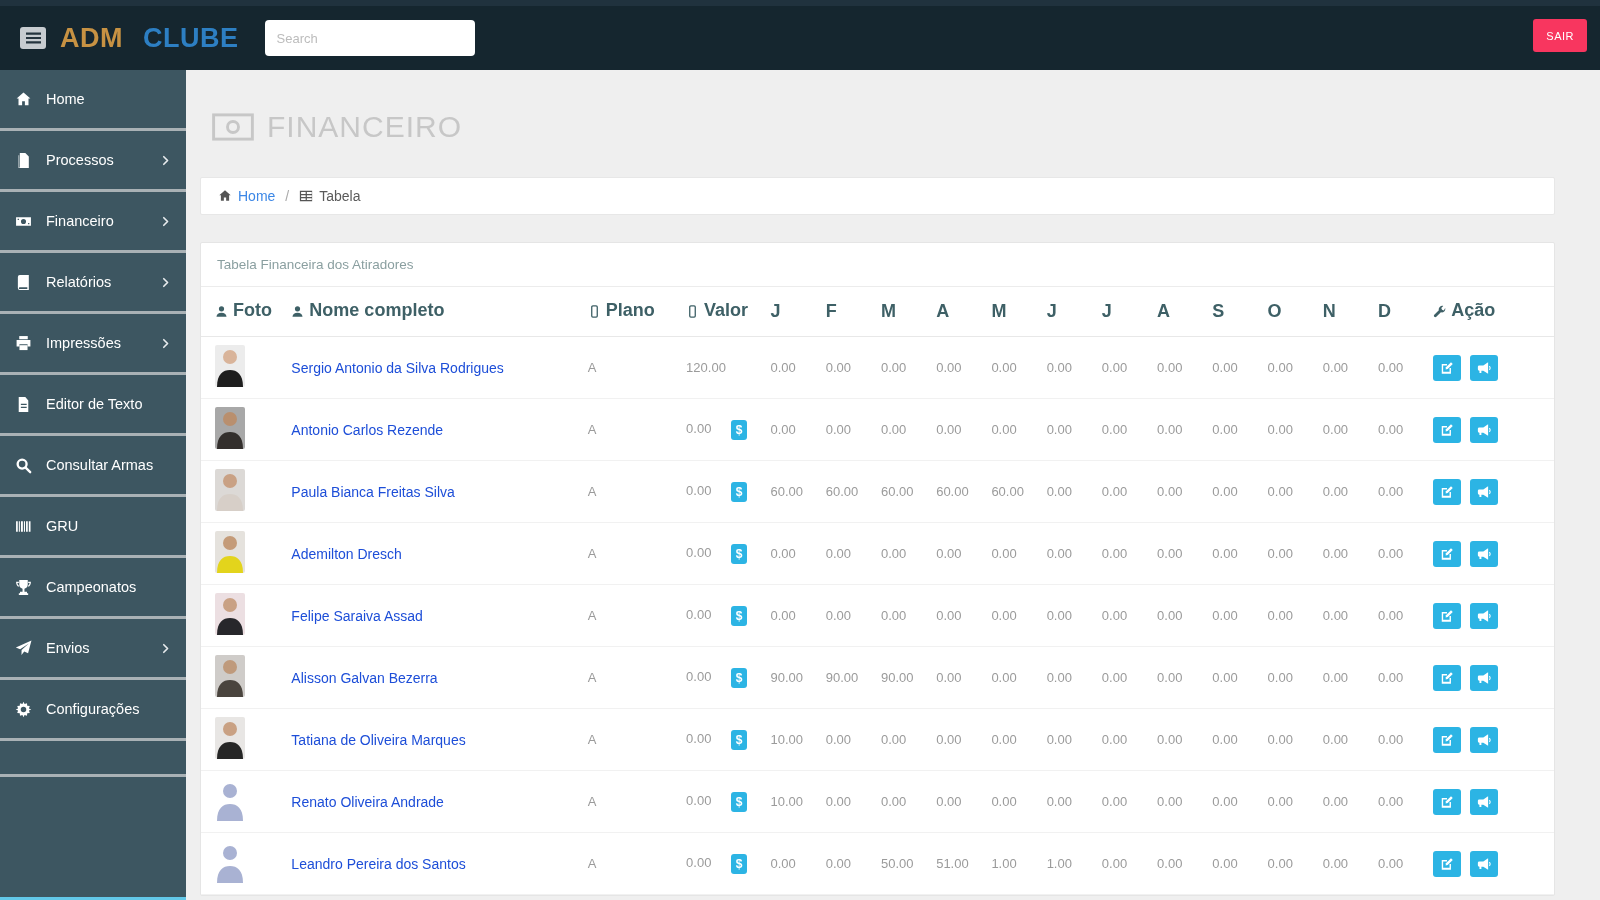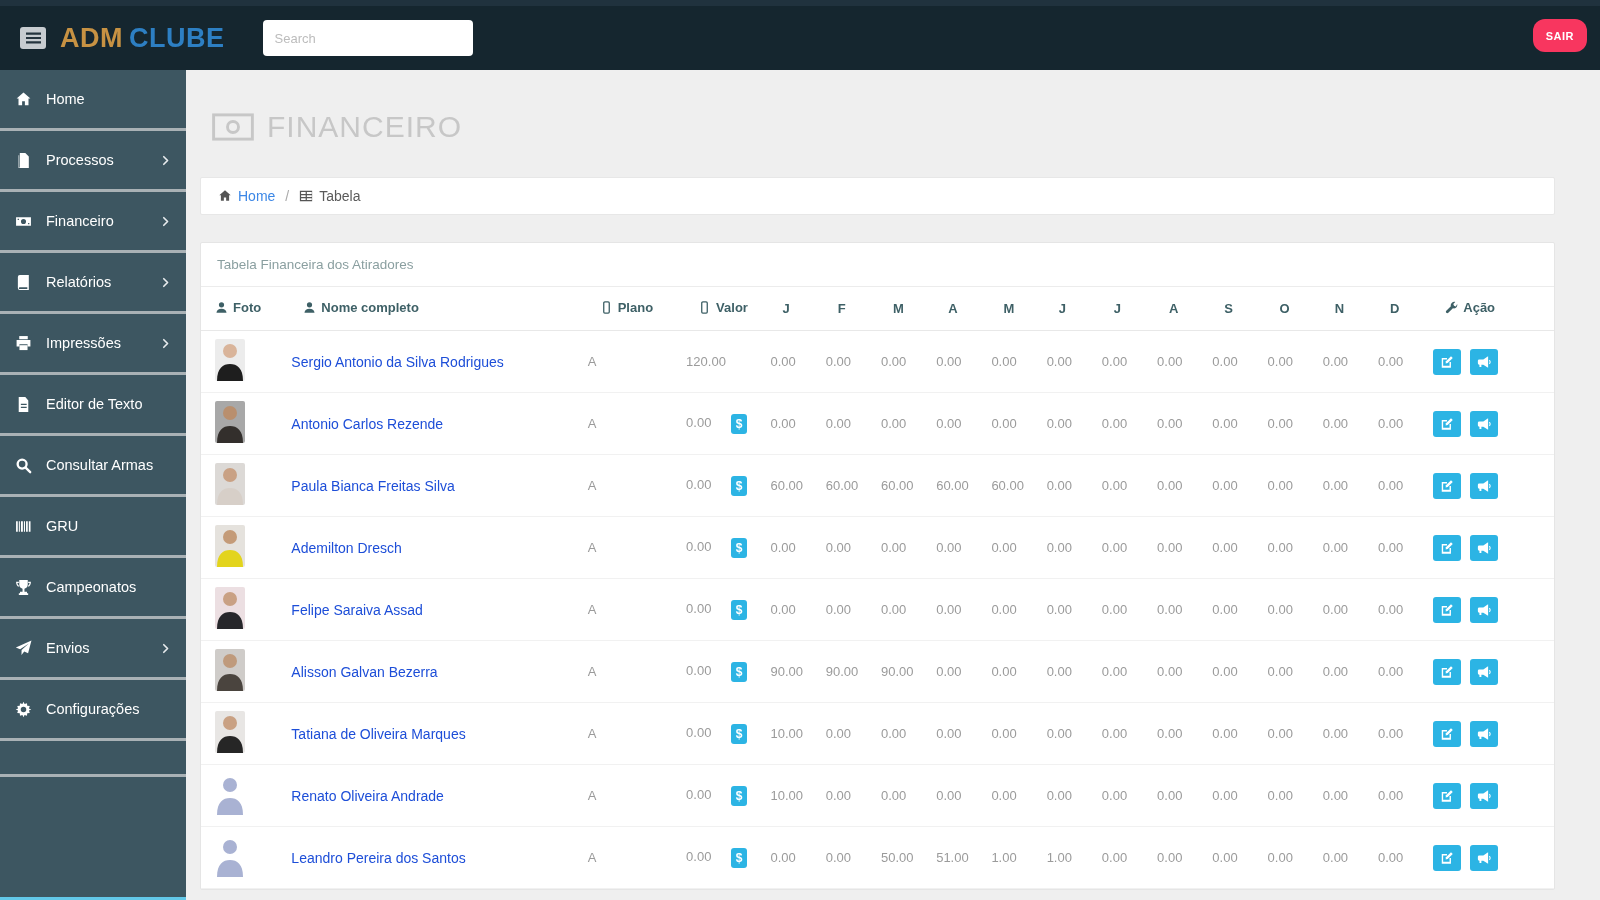--- a/index.html
+++ b/index.html
@@ -9,27 +9,27 @@
   
   .topbar{position:absolute;top:0;left:0;width:1600px;height:70px;
     background:var(--topbar-bg,#15262f);border-top:6px solid #20323e;
     display:flex;align-items:center;z-index:3}
   .hamburger{margin-left:20px;width:26px;height:22px;border:none;border-radius:3px;
     background:#c7ccd0;display:flex;align-items:center;justify-content:center;
     color:#25343e;cursor:pointer;padding:0}
   .hamburger svg{width:15px;height:12px}
   .logo{margin-left:14px;font-size:27px;font-weight:bold;letter-spacing:.5px;white-space:nowrap}
   .logo-adm{color:var(--logo-gold,#c79243)}
-  .logo-clube{color:var(--logo-blue,#2d7fc3);margin-left:6px}
-  .search{margin-left:38px;width:210px;height:36px;border:none;border-radius:4px;
+  .logo-clube{color:var(--logo-blue,#2d7fc3);margin-left:20px}
+  .search{margin-left:26px;width:210px;height:36px;border:none;border-radius:4px;
     padding:0 12px;font-size:13px;color:#555;background:#fff;outline:none}
   .search::placeholder{color:#bcbcbc}
   .logout{position:absolute;right:13px;top:13px;height:33px;
-    background:var(--logout-red,#f8365f);color:#fff;border:none;border-radius:12px;
-    font-size:11px;font-weight:bold;padding:0 13px;cursor:pointer;letter-spacing:.5px}
+    background:var(--logout-red,#f8365f);color:#fff;border:none;border-radius:3px;
+    font-size:11px;font-weight:normal;padding:0 13px;cursor:pointer;letter-spacing:.5px}
 
   
   .sidebar{position:absolute;top:70px;left:0;width:186px;height:830px;
     background:var(--sidebar-bg,#3d5661)}
   .sidebar::after{content:"";position:absolute;left:0;bottom:0;width:100%;height:3px;
     background:#62c8e8}
   .side-item{height:61px;display:flex;align-items:center;padding:0 15px;color:#fff;
     font-size:14.5px;border-bottom:3px solid #a9b1b5;cursor:pointer}
   .side-icon{width:21px;display:flex;align-items:center;color:#fff;margin-right:10px;flex:none}
   .side-icon svg{width:17px;height:17px}
@@ -51,22 +51,22 @@
   .crumb-icon{display:flex;color:#555}
   .crumb-icon svg{width:14px;height:14px}
   .crumb-link{color:var(--link-blue,#3c87e6);text-decoration:none;cursor:pointer}
   .crumb-sep{color:#aaa;margin:0 10px}
   .crumb-current{color:#5a5a5a}
 
   
   .panel{margin-top:27px;background:#fff;border:1px solid #e5e5e5;border-radius:2px}
   .panel-header{padding:14px 16px;font-size:13.5px;color:#8a9fa0;border-bottom:1px solid #ececec}
   table{width:100%;border-collapse:collapse;table-layout:fixed}
-  th{color:#3e6066;font-size:13px;font-weight:bold;text-align:left;
-    padding:13px 20px;border-bottom:1px solid #e8e8e8;white-space:nowrap;overflow:hidden}
+  th{color:#3e6066;font-size:18px;font-weight:bold;text-align:left;
+    padding:13px 8px;border-bottom:1px solid #e8e8e8;white-space:nowrap;overflow:hidden}
   .th-icon{margin-right:5px;display:inline-block;vertical-align:-2px;color:#3e6066}
   .th-icon svg{width:13px;height:13px}
   td{padding:8px;border-bottom:1px solid #f1f1f1;font-size:13px;color:#9b9b9b;
     vertical-align:middle;white-space:nowrap}
   .col-foto{width:82px;padding-left:14px}
   .col-nome{width:295px}
   .col-plano{width:98px}
   .col-valor{width:84px}
   .col-month{width:55px}
   .col-acao{width:128px}

